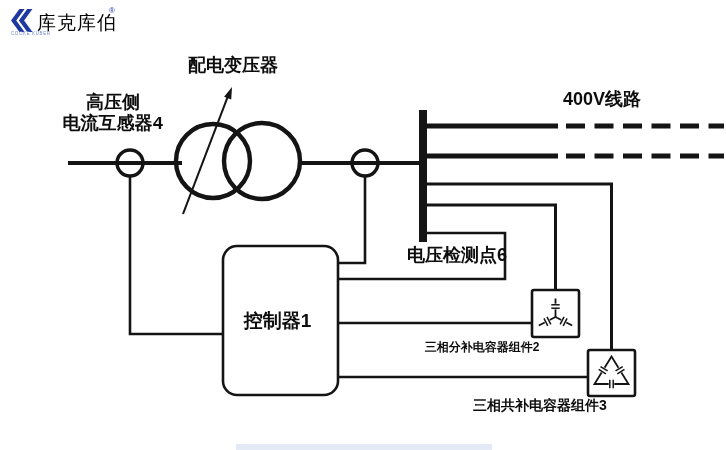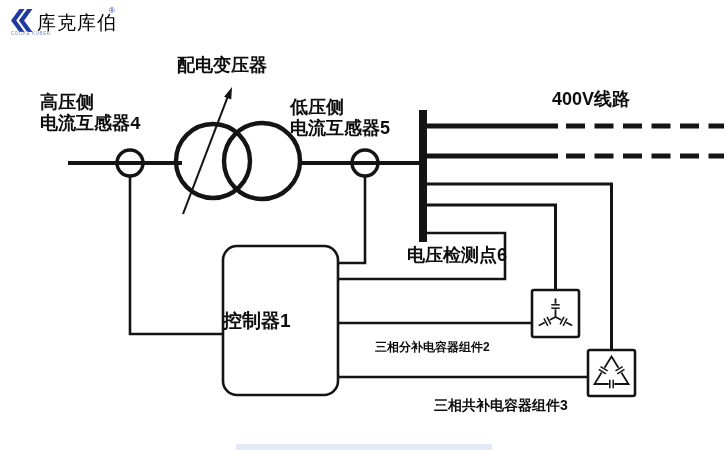--- a/index.html
+++ b/index.html
@@ -23,21 +23,21 @@
     position:absolute;left:99px;top:-1px;
     font-size:8px;font-weight:400;color:#1e3aa0;
   }
   .logo-sub{
     position:absolute;left:1px;top:24px;
     font-size:4.5px;color:#7388c8;letter-spacing:.6px;white-space:nowrap;
   }
   
   .label{
     position:absolute;color:#0d0d0d;font-weight:700;
-    font-size:18px;line-height:1.18;text-align:left;white-space:nowrap;
+    font-size:18px;line-height:1.18;text-align:center;white-space:nowrap;
   }
   .lab-transformer{left:177px;top:55px;width:112px;}
   .lab-hvct{left:40px;top:93px;width:146px;font-family:Liberation Mono, monospace;}
   .lab-lvct{left:290px;top:97px;width:142px;}
   .lab-400v{left:552px;top:89px;width:100px;}
   .lab-vpoint{left:383px;top:245px;width:124px;text-align:right;}
   .lab-controller{left:223px;top:310px;width:109px;font-size:19px;}
   .lab-cap2{left:375px;top:340px;width:214px;font-size:12px;}
   .lab-cap3{left:434px;top:397px;width:212px;font-size:14px;}
   
@@ -158,24 +158,20 @@
     <span class="logo-sub">COOKE KUBER</span>
   </div>
 
   <div class="label lab-transformer">配电变压器</div>
 
   <div class="label lab-hvct">
     <div>高压侧</div>
     <div>电流互感器4</div>
   </div>
 
-  <div class="label lab-lvct">
-    <div>低压侧</div>
-    <div>电流互感器5</div>
-  </div>
 
   <div class="label lab-400v">400V线路</div>
 
   <div class="label lab-vpoint">电压检测点6</div>
 
   <div class="label lab-controller">控制器1</div>
 
   <div class="label lab-cap2">三相分补电容器组件2</div>
 
   <div class="label lab-cap3">三相共补电容器组件3</div>

